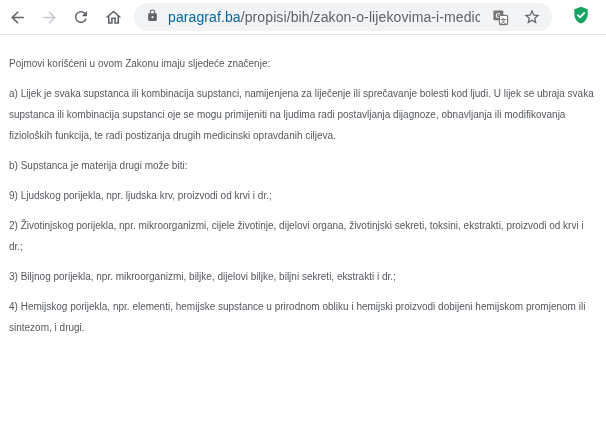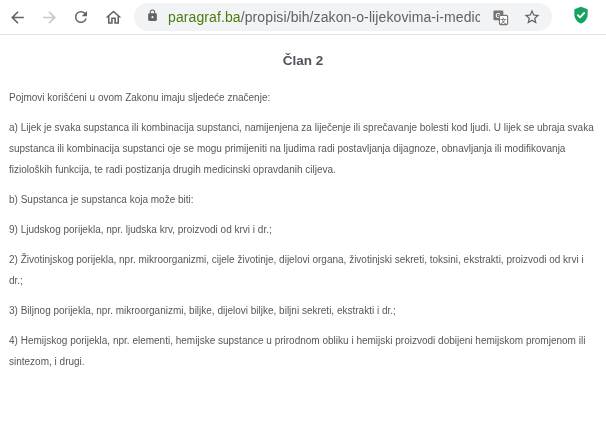--- a/index.html
+++ b/index.html
@@ -40,21 +40,21 @@
     cursor: text;
   }
   .lock { flex: 0 0 auto; margin-right: 9px; }
   .url {
     flex: 1 1 auto;
     font-size: 14px;
     white-space: nowrap;
     overflow: hidden;
     letter-spacing: 0.1px;
   }
-  .url .domain { color: #4d7c0f; }
+  .url .domain { color: #0369a1; }
   .url .path   { color: #5f6368; }
   .omni-icon {
     flex: 0 0 auto;
     width: 24px; height: 24px;
     display: flex; align-items: center; justify-content: center;
     margin-left: 8px;
     cursor: pointer;
   }
   .ext-btn {
     flex: 0 0 auto;
@@ -150,22 +150,21 @@
     <span>
       <svg width="20" height="20" viewBox="0 0 24 24">
         <path fill="#15a362" d="M12 2L4 5v6.2c0 5.1 3.4 9.8 8 11 4.6-1.2 8-5.9 8-11V5l-8-3z"></path>
         <path fill="none" stroke="#ffffff" stroke-width="2.2" stroke-linecap="round" stroke-linejoin="round" d="M8.2 12.2l2.6 2.6 5-5.2"></path>
       </svg>
     </span>
   </div>
 </div>
 
 <div class="content">
-  <div class="doc-heading">Član 2</div>
 
   <p>Pojmovi korišćeni u ovom Zakonu imaju sljedeće značenje:</p>
   <p>a) Lijek je svaka supstanca ili kombinacija supstanci, namijenjena za liječenje ili sprečavanje bolesti kod ljudi. U lijek se ubraja svaka supstanca ili kombinacija supstanci oje se mogu primijeniti na ljudima radi postavljanja dijagnoze, obnavljanja ili modifikovanja fizioloških funkcija, te radi postizanja drugih medicinski opravdanih ciljeva.</p>
-  <p>b) Supstanca je supstanca koja može biti:</p>
+  <p>b) Supstanca je materija drugi može biti:</p>
   <p>9) Ljudskog porijekla, npr. ljudska krv, proizvodi od krvi i dr.;</p>
   <p>2) Životinjskog porijekla, npr. mikroorganizmi, cijele životinje, dijelovi organa, životinjski sekreti, toksini, ekstrakti, proizvodi od krvi i dr.;</p>
   <p>3) Biljnog porijekla, npr. mikroorganizmi, biljke, dijelovi biljke, biljni sekreti, ekstrakti i dr.;</p>
   <p>4) Hemijskog porijekla, npr. elementi, hemijske supstance u prirodnom obliku i hemijski proizvodi dobijeni hemijskom promjenom ili sintezom, i drugi.</p>
 </div>
 
 </body></html>

